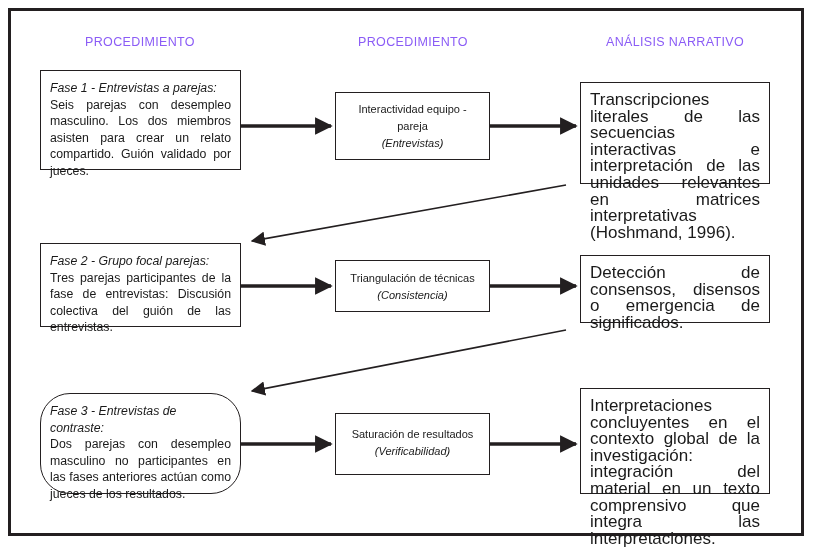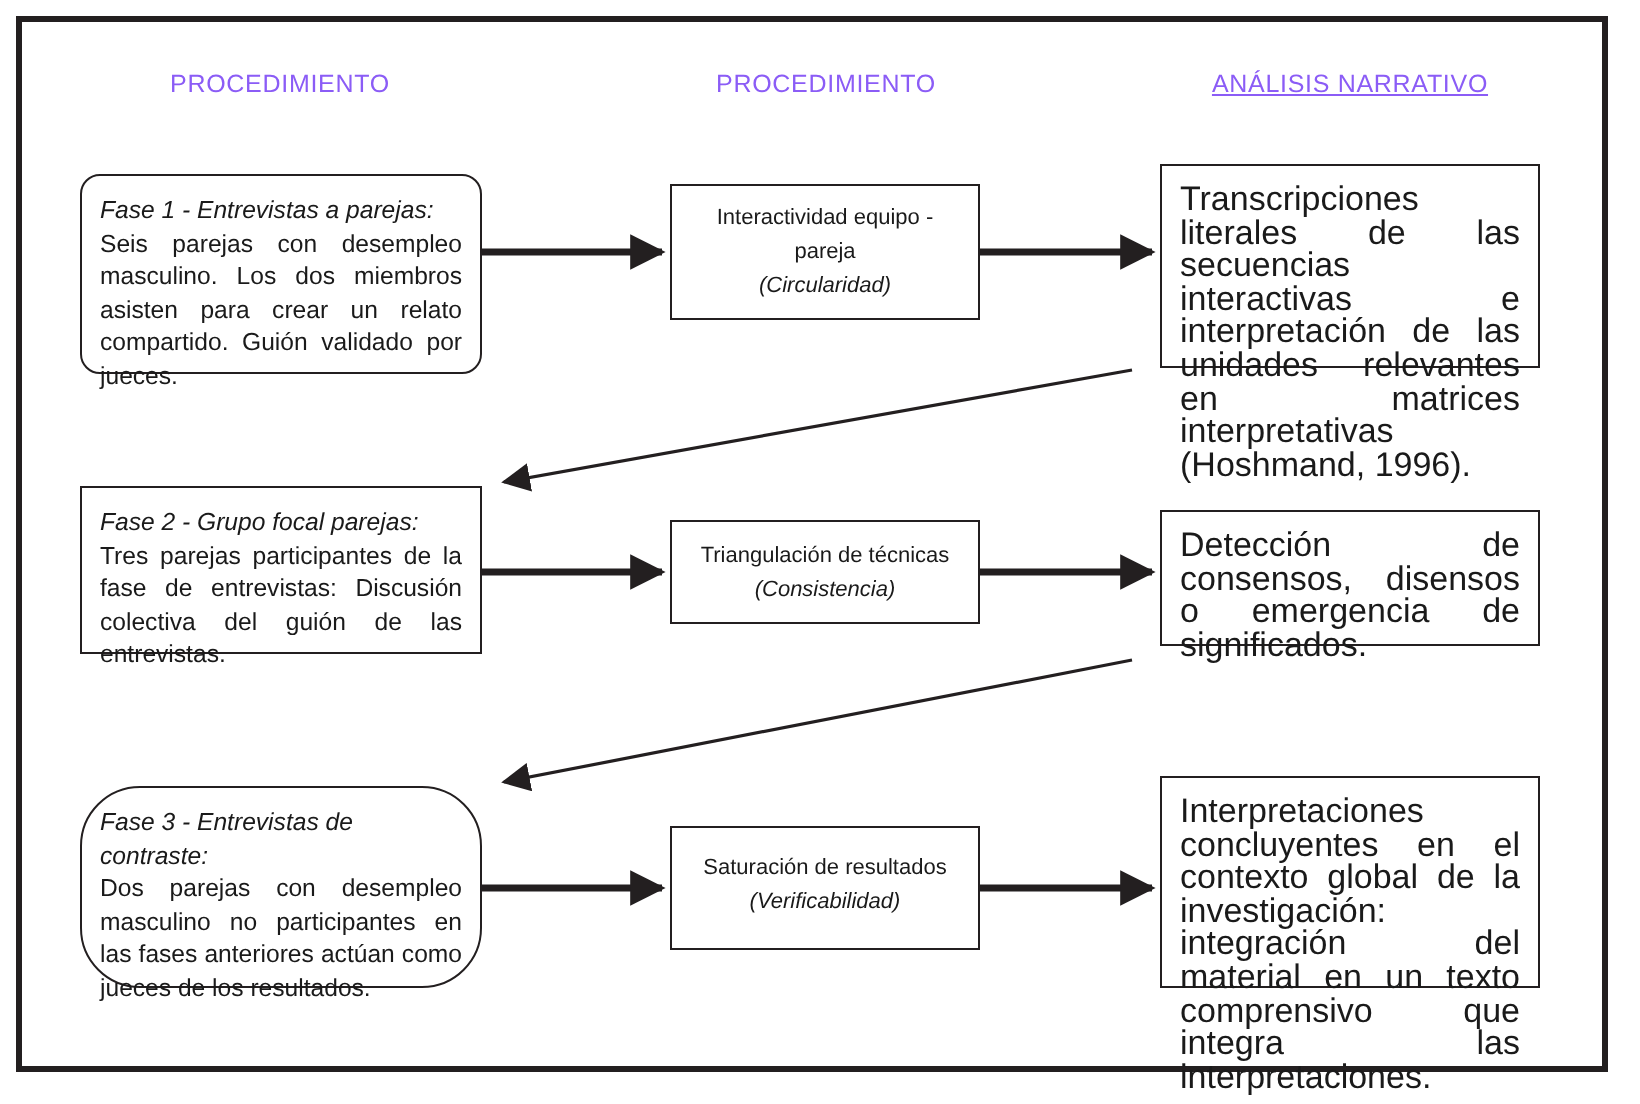--- a/index.html
+++ b/index.html
@@ -107,32 +107,32 @@
 <body>
 
 <div id="canvas">
 
   <div class="outer-frame"></div>
 
   <div class="col-header" style="left:40px; top:35px; width:200px;">PROCEDIMIENTO</div>
 
   <div class="col-header" style="left:335px; top:35px; width:156px;">PROCEDIMIENTO</div>
 
-  <div class="col-header" style="left:580px; top:35px; width:190px;text-decoration:underline;">ANÁLISIS NARRATIVO</div>
+  <div class="col-header" style="left:580px; top:35px; width:190px;">ANÁLISIS NARRATIVO</div>
 
-  <div class="node node-left" style="left:40px; top:87px; width:201px; height:100px;border-radius:10px;">
+  <div class="node node-left" style="left:40px; top:70px; width:201px; height:100px;">
     <div class="body" style="top:9px;">
       <span class="lead">Fase 1 - Entrevistas a parejas:</span><span>Seis parejas con desempleo masculino. Los dos miembros asisten para crear un relato compartido. Guión validado por jueces.</span>
     </div>
   </div>
 
   <div class="node node-mid" style="left:335px; top:92px; width:155px; height:68px;">
     <div class="body" style="top:8px;">
       <span>Interactividad equipo - pareja</span>
-      <span class="sub">(Circularidad)</span>
+      <span class="sub">(Entrevistas)</span>
     </div>
   </div>
 
   <div class="node node-right" style="left:580px; top:82px; width:190px; height:102px;">
     <div class="body" style="top:9px;">Transcripciones literales de las secuencias interactivas e interpretación de las unidades relevantes en matrices interpretativas (Hoshmand, 1996).</div>
   </div>
 
   <div class="node node-left" style="left:40px; top:243px; width:201px; height:84px;">
     <div class="body" style="top:9px;">
       <span class="lead">Fase 2 - Grupo focal parejas:</span><span>Tres parejas participantes de la fase de entrevistas: Discusión colectiva del guión de las entrevistas.</span>

